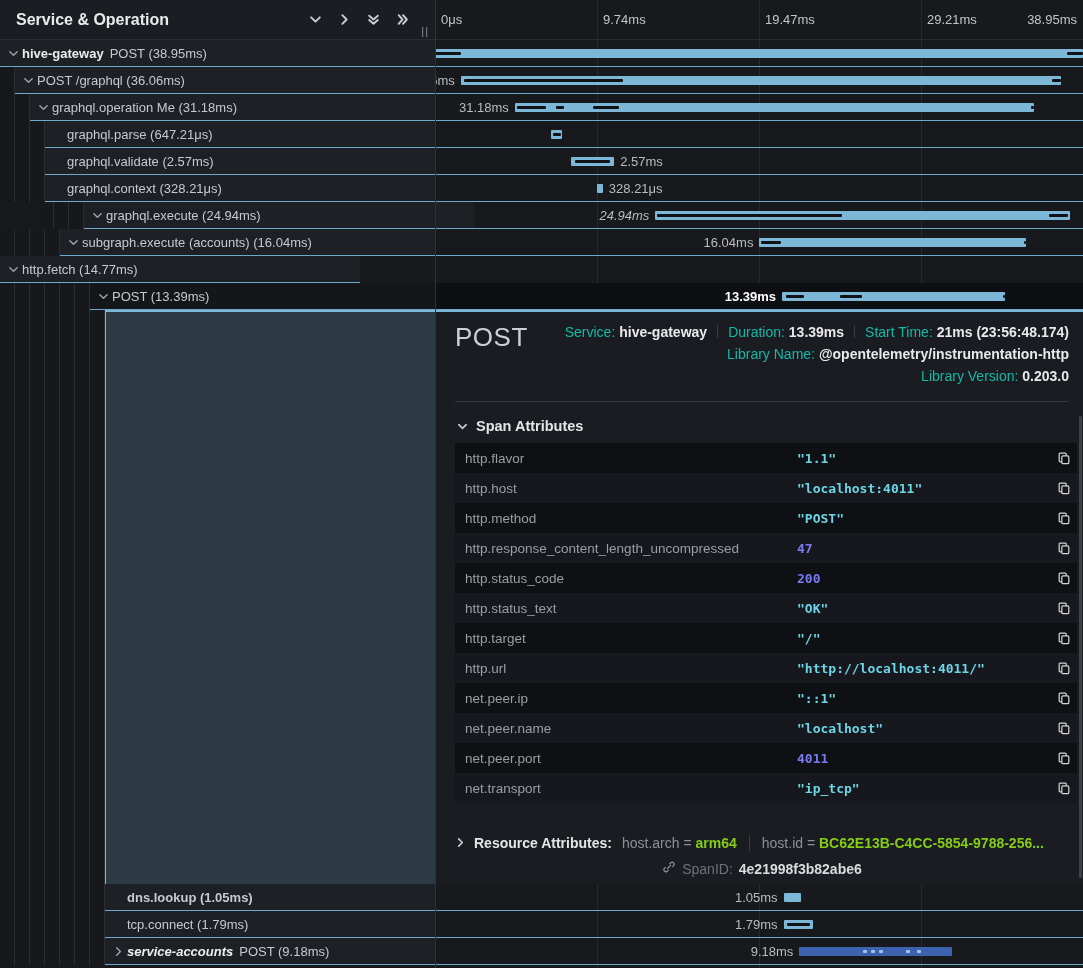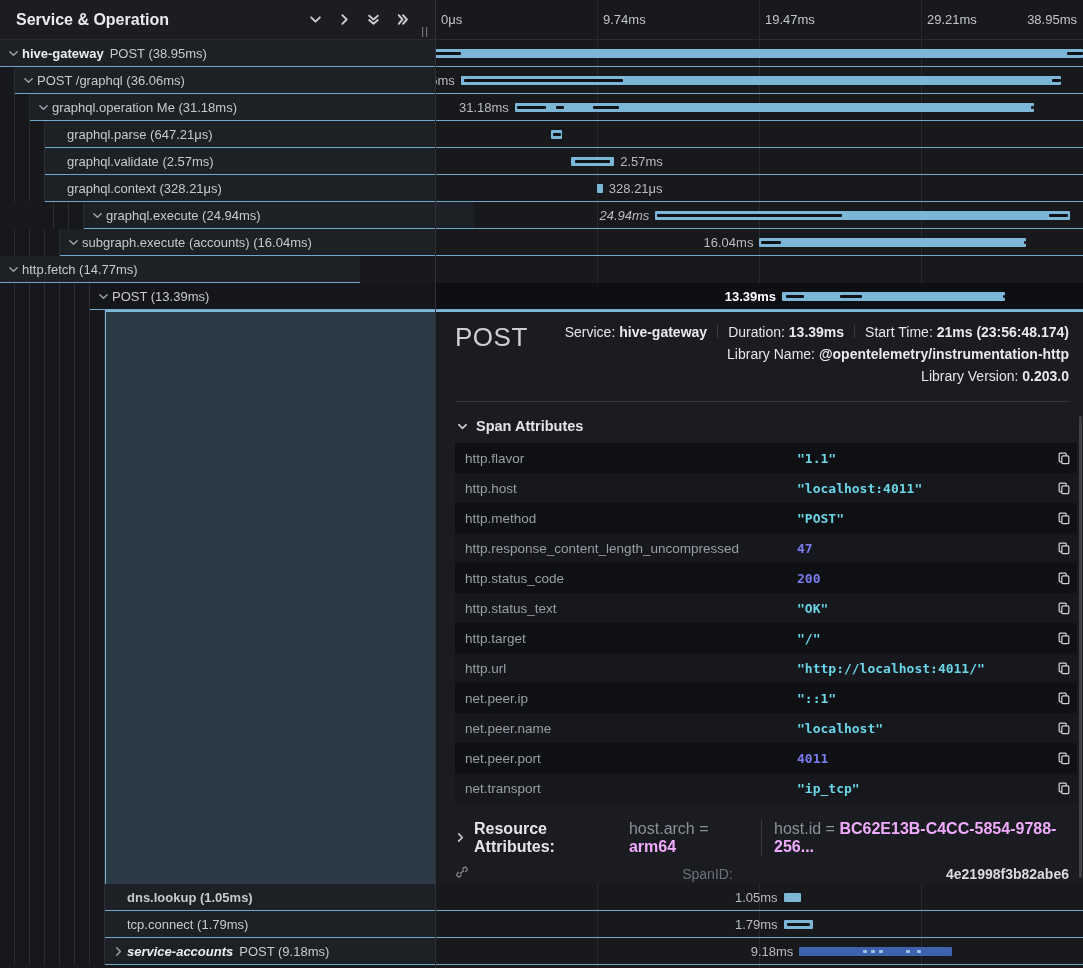--- a/index.html
+++ b/index.html
@@ -44,44 +44,44 @@
   .sel-gutter{position:absolute;left:0;top:310px;width:105px;height:574px;background:#17181c;z-index:2;
       background-image:repeating-linear-gradient(to right,transparent 0,transparent 14px,#2b2d31 14px,#2b2d31 15px);}
   .sel-block{position:absolute;left:105px;top:310px;width:330px;height:574px;background:#2b3a44;
       border-left:1px solid #7eb6d5;border-top:2px solid #7eb6d5;box-sizing:border-box;z-index:3;}
   
   .detail{position:absolute;left:435px;top:310px;width:648px;height:574px;background:#1b1c21;
       border-top:2px solid #7eb6d5;box-sizing:border-box;z-index:3;padding:0 14px 0 20px;}
   .d-head{display:flex;align-items:flex-start;}
   .d-title{font-size:26px;color:#cdcfd4;font-weight:500;padding-top:10px;letter-spacing:.5px;}
   .d-overview{margin-left:auto;text-align:right;padding-top:9px;font-size:14px;line-height:22px;color:#8d9096;}
-  .d-overview .k{color:#e5e5e5;}
+  .d-overview .k{color:#14b8a6;}
   .d-overview .v{color:#e8e9ec;font-weight:bold;}
   .d-overview .sep{display:inline-block;width:1px;height:13px;background:#3a3c40;margin:0 10px;vertical-align:-1px;}
   .d-divider{border:none;border-top:1px solid #35363a;margin:14px 0 0 0;}
   .d-section{display:flex;align-items:center;gap:8px;margin:16px 0 9px 2px;cursor:pointer;}
   .d-section svg{stroke:#c9cbd0;fill:none;stroke-width:1.8;stroke-linecap:round;stroke-linejoin:round;}
   .d-section .t{font-size:14.5px;font-weight:bold;color:#e4e5e8;}
   .attr-table{width:622px;}
   .attr-row{display:flex;align-items:center;height:30px;padding:0 6px 0 10px;box-sizing:border-box;gap:20px;}
   .attr-row:nth-child(odd){background:#0f1013;}
   .attr-row:nth-child(even){background:#17181d;}
   .attr-key{flex:0 0 312px;color:#9b9ea4;font-size:13.5px;overflow:hidden;white-space:nowrap;}
   .attr-val{flex:1;font-family:"DejaVu Sans Mono",monospace;font-size:13px;font-weight:bold;overflow:hidden;white-space:nowrap;}
   .attr-val.string{color:#6bd5e8;}
   .attr-val.number{color:#787cf0;}
   .copy-btn{flex:0 0 20px;display:flex;justify-content:flex-end;cursor:pointer;}
   .copy-btn svg{stroke:#d4d5d8;fill:none;stroke-width:1.4;stroke-linejoin:round;}
-  .res-row{display:flex;align-items:center;margin-top:17px;font-size:16px;}
+  .res-row{display:flex;align-items:center;margin-top:32px;font-size:14px;}
   .res-row .chev svg{stroke:#c9cbd0;fill:none;stroke-width:1.8;stroke-linecap:round;stroke-linejoin:round;}
   .res-title{font-weight:bold;color:#e4e5e8;margin:0 10px 0 8px;cursor:pointer;}
   .res-item{color:#8d9096;}
-  .res-item .rv{color:#f0abfc;font-weight:bold;}
+  .res-item .rv{color:#84cc16;font-weight:bold;}
   .res-item + .res-item{border-left:1px solid #3a3c40;padding-left:12px;margin-left:12px;}
-  .spanid-row{display:flex;align-items:center;justify-content:space-between;gap:6px;margin-top:9px;font-size:14px;}
+  .spanid-row{display:flex;align-items:center;justify-content:center;gap:6px;margin-top:9px;font-size:14px;}
   .spanid-row .lk svg{stroke:#8a8c92;fill:none;stroke-width:1.5;stroke-linecap:round;}
   .spanid-label{color:#6e7178;}
   .spanid-value{color:#d9dbdf;font-weight:bold;}
   .d-scrollbar{position:absolute;right:1px;top:104px;width:3px;height:462px;background:#3f4146;border-radius:2px;}
 </style>
 </head>
 <body>
 
 <div class="app">
 

